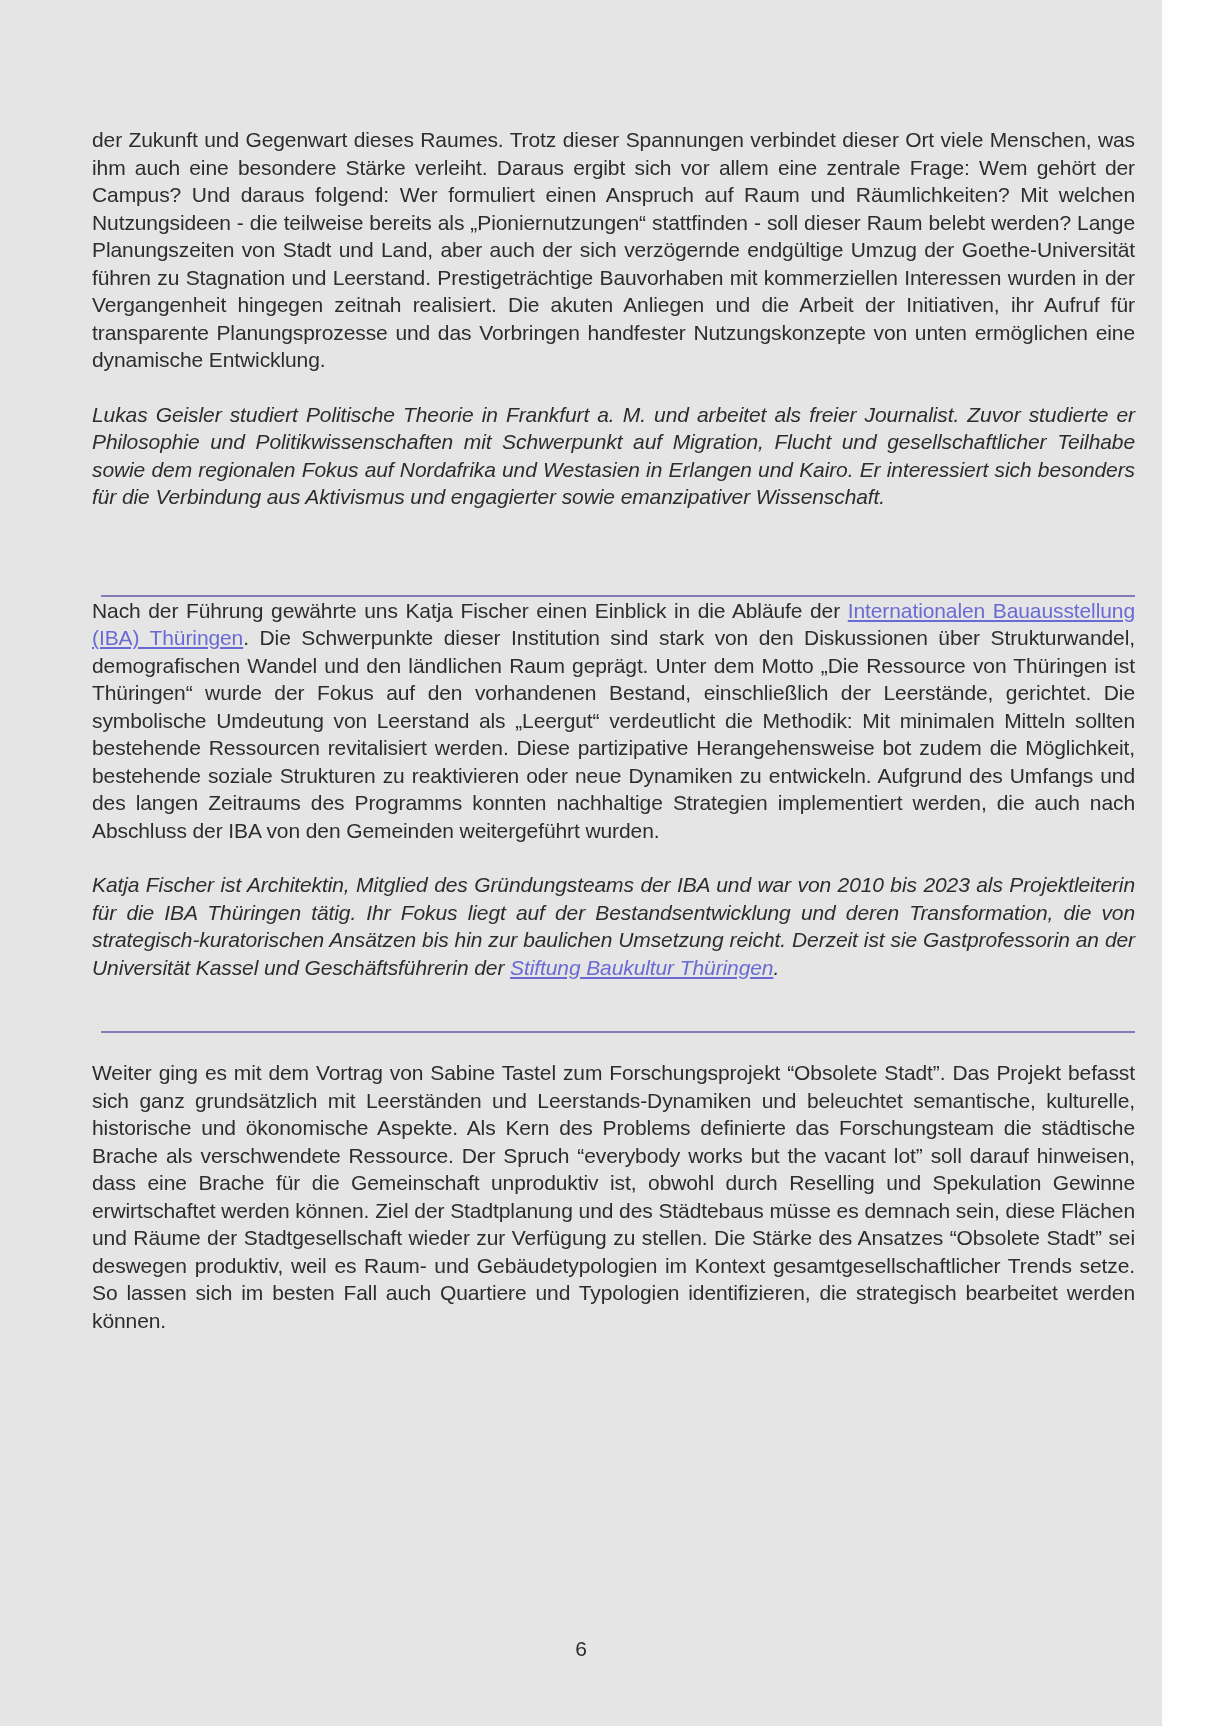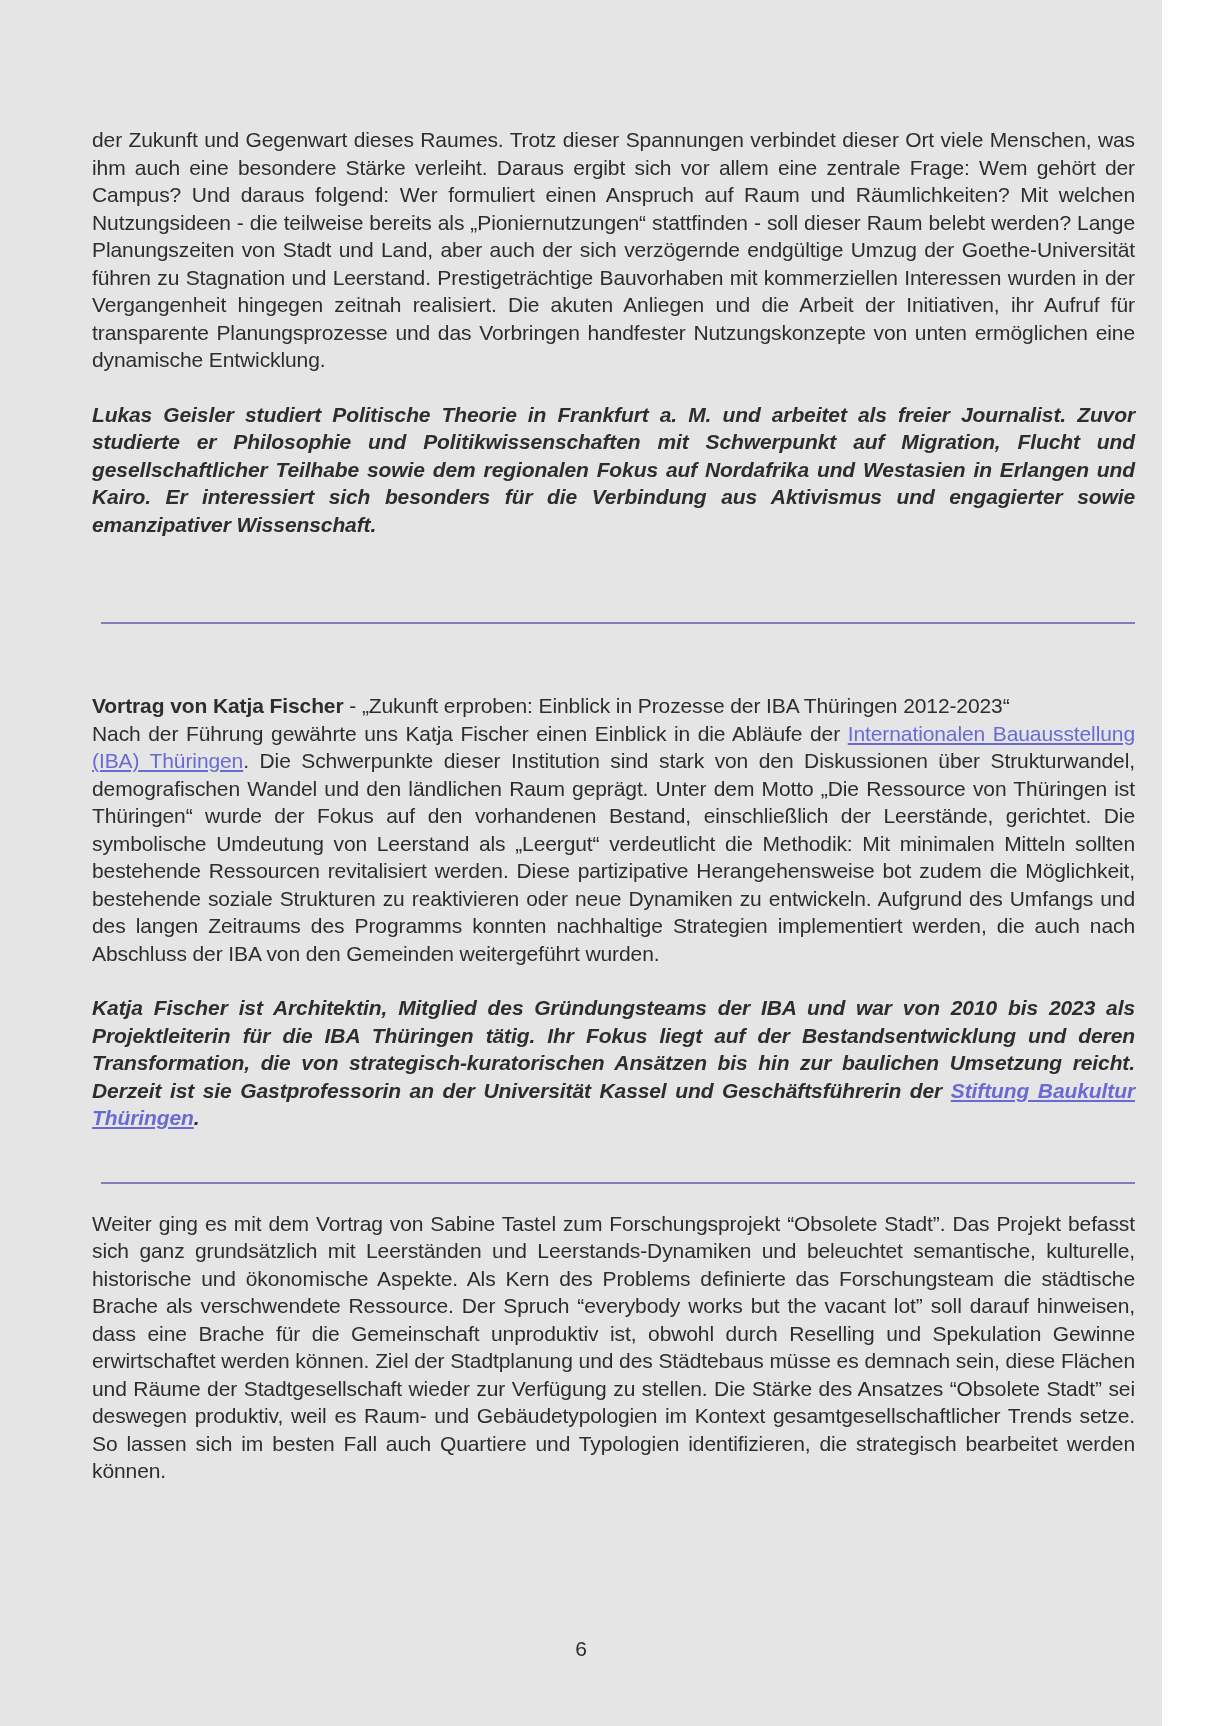--- a/index.html
+++ b/index.html
@@ -22,21 +22,21 @@
     top: 126px;
     width: 1043px;
   }
   p {
     margin: 0;
     font-size: 21px;
     line-height: 27.5px;
     text-align: justify;
     letter-spacing: -0.1px;
   }
-  .italic { font-style: italic; font-weight: bold; }
+  .italic { font-style: italic; }
   .spacer-para { margin-top: 27px; }
   .divider {
     border: none;
     border-top: 2px solid #8a7ab8;
     margin: 0 0 0 9px;
     width: 1034px;
     height: 0;
   }
   .divider-1 { margin-top: 84px; }
   .divider-2 { margin-top: 50px; }
@@ -66,21 +66,20 @@
 
 <div class="page">
   <div class="content">
 
     <p>der Zukunft und Gegenwart dieses Raumes.  Trotz dieser Spannungen verbindet dieser Ort viele Menschen, was ihm auch eine besondere Stärke verleiht. Daraus ergibt sich vor allem eine zentrale Frage: Wem gehört der Campus? Und daraus folgend: Wer formuliert einen Anspruch auf Raum und Räumlichkeiten? Mit welchen Nutzungsideen - die teilweise bereits als „Pioniernutzungen“ stattfinden - soll dieser Raum belebt werden? Lange Planungszeiten von Stadt und Land, aber auch der sich verzögernde endgültige Umzug der Goethe-Universität führen zu Stagnation und Leerstand. Prestigeträchtige Bauvorhaben mit kommerziellen Interessen wurden in der Vergangenheit hingegen zeitnah realisiert. Die akuten Anliegen und die Arbeit der Initiativen, ihr Aufruf für transparente Planungsprozesse und das Vorbringen handfester Nutzungskonzepte von unten ermöglichen eine dynamische Entwicklung.</p>
 
     <p class="italic spacer-para">Lukas Geisler studiert Politische Theorie in Frankfurt a. M. und arbeitet als freier Journalist. Zuvor studierte er Philosophie und Politikwissenschaften mit Schwerpunkt auf Migration, Flucht und gesellschaftlicher Teilhabe sowie dem regionalen Fokus auf Nordafrika und Westasien in Erlangen und Kairo. Er interessiert sich besonders für die Verbindung aus Aktivismus und engagierter sowie emanzipativer Wissenschaft.</p>
 
     <hr class="divider divider-1">
 
-    <p class="heading"><span class="bold">Vortrag von Katja Fischer</span><span> - „Zukunft erproben: Einblick in Prozesse der IBA Thüringen 2012-2023“</span></p>
 
     <p class="body-after-heading"><span>Nach der Führung gewährte uns Katja Fischer einen Einblick in die Abläufe der </span><a class="doc-link">Internationalen Bauausstellung (IBA) Thüringen</a><span>. Die Schwerpunkte dieser Institution sind stark von den Diskussionen über Strukturwandel, demografischen Wandel und den ländlichen Raum geprägt. Unter dem Motto „Die Ressource von Thüringen ist Thüringen“ wurde der Fokus auf den vorhandenen Bestand, einschließlich der Leerstände, gerichtet. Die symbolische Umdeutung von Leerstand als „Leergut“ verdeutlicht die Methodik: Mit minimalen Mitteln sollten bestehende Ressourcen revitalisiert werden. Diese partizipative Herangehensweise bot zudem die Möglichkeit, bestehende soziale Strukturen zu reaktivieren oder neue Dynamiken zu entwickeln. Aufgrund des Umfangs und des langen Zeitraums des Programms konnten nachhaltige Strategien implementiert werden, die auch nach Abschluss der IBA von den Gemeinden weitergeführt wurden.</span></p>
 
     <p class="italic spacer-para"><span>Katja Fischer ist Architektin, Mitglied des Gründungsteams der IBA und war von 2010 bis 2023 als Projektleiterin für die IBA Thüringen tätig. Ihr Fokus liegt auf der Bestandsentwicklung und deren Transformation, die von strategisch-kuratorischen Ansätzen bis hin zur baulichen Umsetzung reicht. Derzeit ist sie Gastprofessorin an der Universität Kassel und Geschäftsführerin der </span><a class="doc-link">Stiftung Baukultur Thüringen</a><span>.</span></p>
 
     <hr class="divider divider-2">
 
 
     <p class="body-after-heading" style="margin-top:26px;">Weiter ging es mit dem Vortrag von Sabine Tastel zum Forschungsprojekt “Obsolete Stadt”. Das Projekt befasst sich ganz grundsätzlich mit Leerständen und Leerstands-Dynamiken und beleuchtet semantische, kulturelle, historische und ökonomische Aspekte. Als Kern des Problems definierte das Forschungsteam die städtische Brache als verschwendete Ressource. Der Spruch “everybody works but the vacant lot” soll darauf hinweisen, dass eine Brache für die Gemeinschaft unproduktiv ist, obwohl durch Reselling und Spekulation Gewinne erwirtschaftet werden können. Ziel der Stadtplanung und des Städtebaus müsse es demnach sein, diese Flächen und Räume der Stadtgesellschaft wieder zur Verfügung zu stellen. Die Stärke des Ansatzes “Obsolete Stadt” sei deswegen produktiv, weil es Raum- und Gebäudetypologien im Kontext gesamtgesellschaftlicher Trends setze. So lassen sich im besten Fall auch Quartiere und Typologien identifizieren, die strategisch bearbeitet werden können.</p>
 

